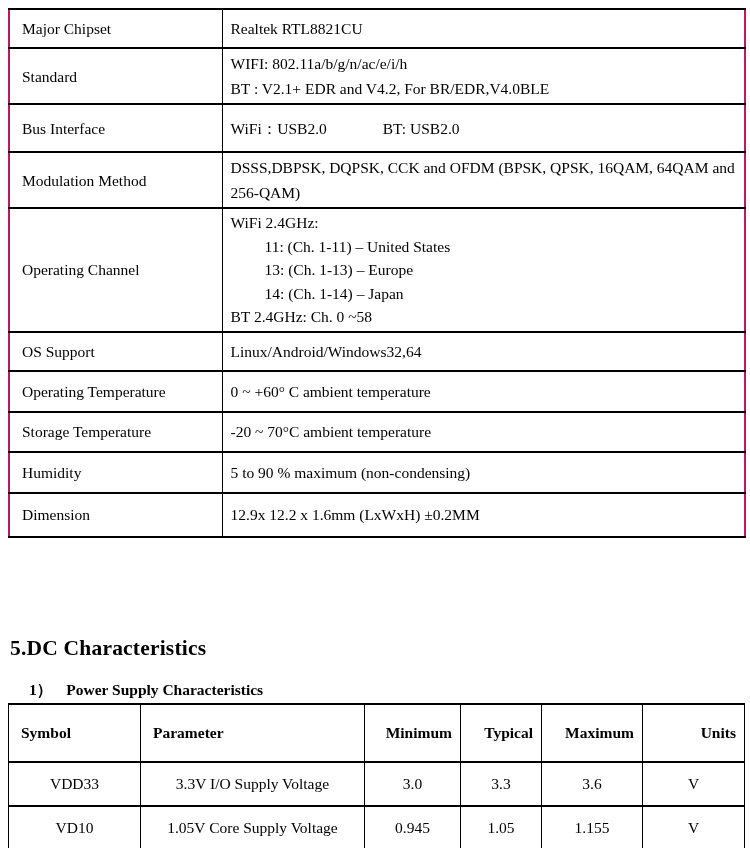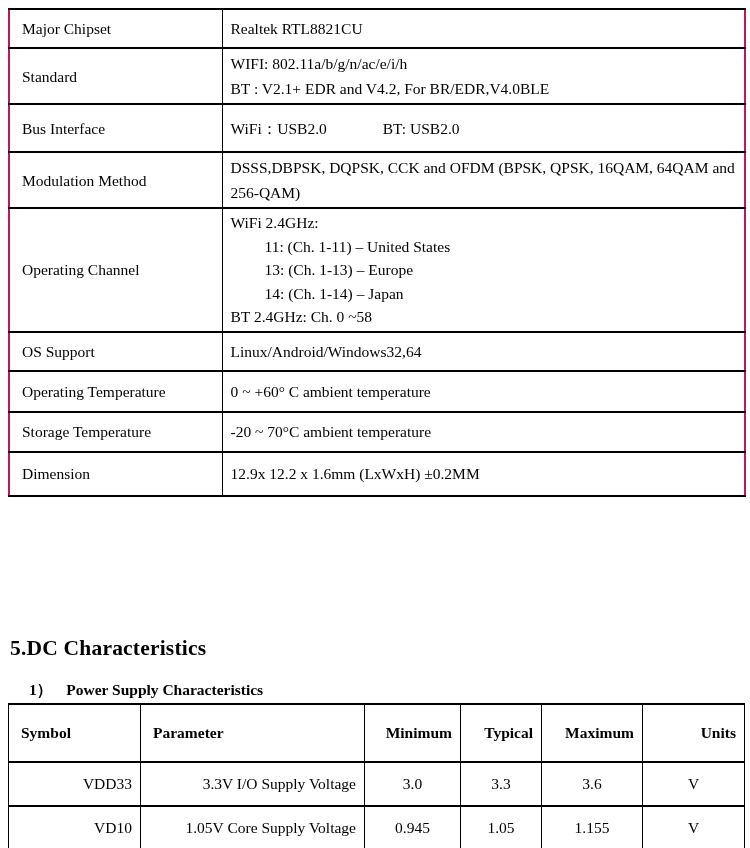--- a/index.html
+++ b/index.html
@@ -97,21 +97,21 @@
     overflow: hidden;
   }
   table.power th {
     font-weight: bold;
     text-align: left;
     padding-left: 12px;
     height: 52px;
   }
   table.power th.center { text-align: right; padding-left: 11px; }
   table.power td { height: 38px; }
-  table.power td.left { text-align: right; }
+  table.power td.left { text-align: center; }
   table.power td.center { text-align: center; }
 </style>
 </head>
 <body>
 
 <div class="page">
 
   <table class="spec">
     <colgroup>
       <col style="width:213px">
@@ -153,20 +153,24 @@
         <td class="label">OS Support</td>
         <td class="value">Linux/Android/Windows32,64</td>
       </tr>
       <tr class="r9">
         <td class="label">Operating Temperature</td>
         <td class="value">0 ~ +60° C ambient temperature</td>
       </tr>
       <tr class="r10">
         <td class="label">Storage Temperature</td>
         <td class="value">-20 ~ 70°C ambient temperature</td>
+      </tr>
+      <tr class="r11">
+        <td class="label">Humidity</td>
+        <td class="value">5 to 90 % maximum (non-condensing)</td>
       </tr>
       <tr class="r12">
         <td class="label">Dimension</td>
         <td class="value">12.9x 12.2 x 1.6mm (LxWxH) ±0.2MM</td>
       </tr>
     </tbody>
   </table>
 
   <div class="section-title">5.DC Characteristics</div>
   <div class="subsection">

